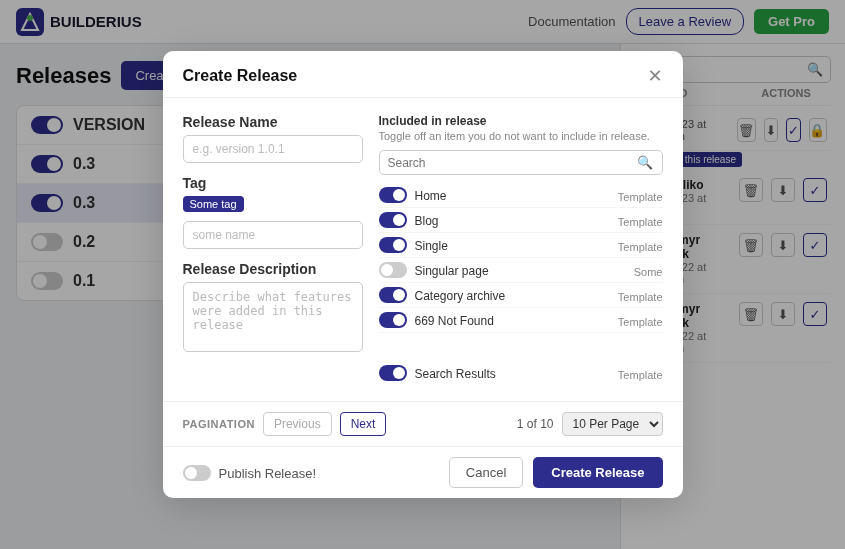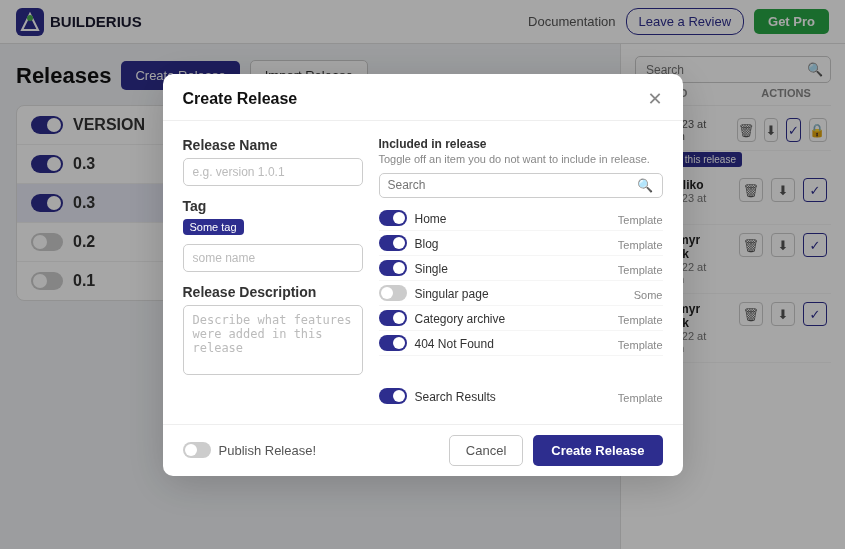--- a/index.html
+++ b/index.html
@@ -288,33 +288,42 @@
           <div class="toggle-sm on">
               <div class="toggle-sm-knob"></div>
             </div>
           <span class="item-name">Category archive</span>
           <span class="item-type">Template</span>
         </div>
         <div class="item-row">
           <div class="toggle-sm on">
               <div class="toggle-sm-knob"></div>
             </div>
-          <span class="item-name">404 Not Found</span>
+          <span class="item-name">669 Not Found</span>
           <span class="item-type">Template</span>
         </div>
         <div class="item-row">
           <div class="toggle-sm on">
               <div class="toggle-sm-knob"></div>
             </div>
           <span class="item-name">Search Results</span>
           <span class="item-type">Template</span>
         </div>
       </div>
     </div>
 
+    <div class="pagination-bar">
+      <span class="pag-label">PAGINATION</span>
+      <button class="pag-btn">Previous</button>
+      <button class="pag-btn active">Next</button>
+      <span class="pag-info">1 of 10</span>
+      <select class="pag-select">
+        <option>10 Per Page</option>
+      </select>
+    </div>
 
     <div class="modal-footer">
       <div class="publish-toggle">
         <div class="toggle-sm off">
             <div class="toggle-sm-knob"></div>
           </div>
         <span class="publish-label">Publish Release!</span>
       </div>
       <div class="footer-btns">
         <button class="btn-cancel">Cancel</button>

